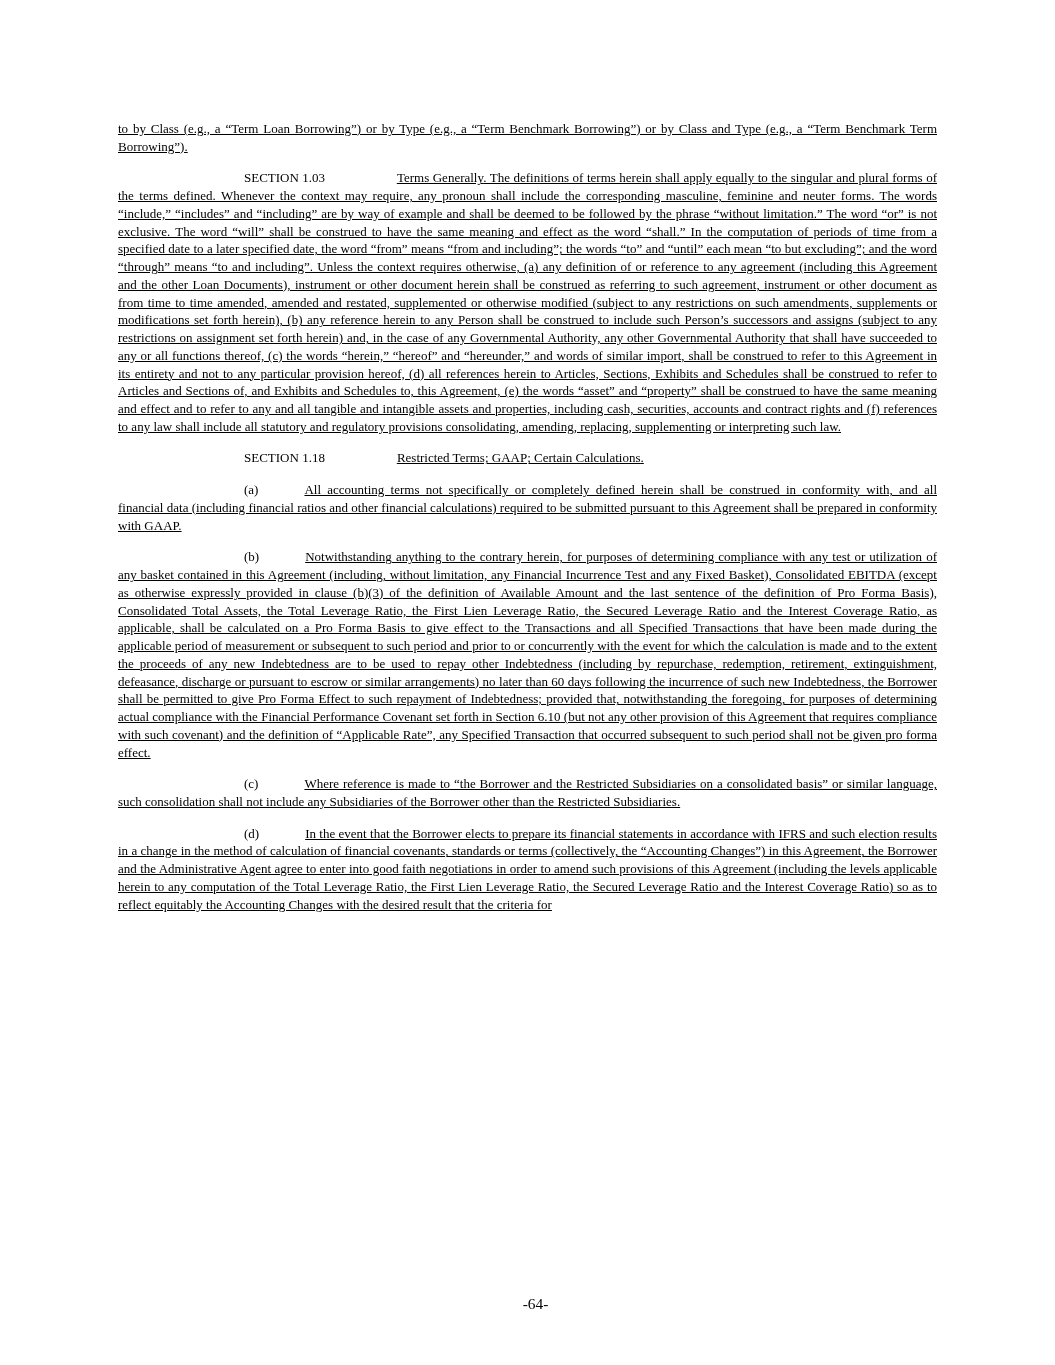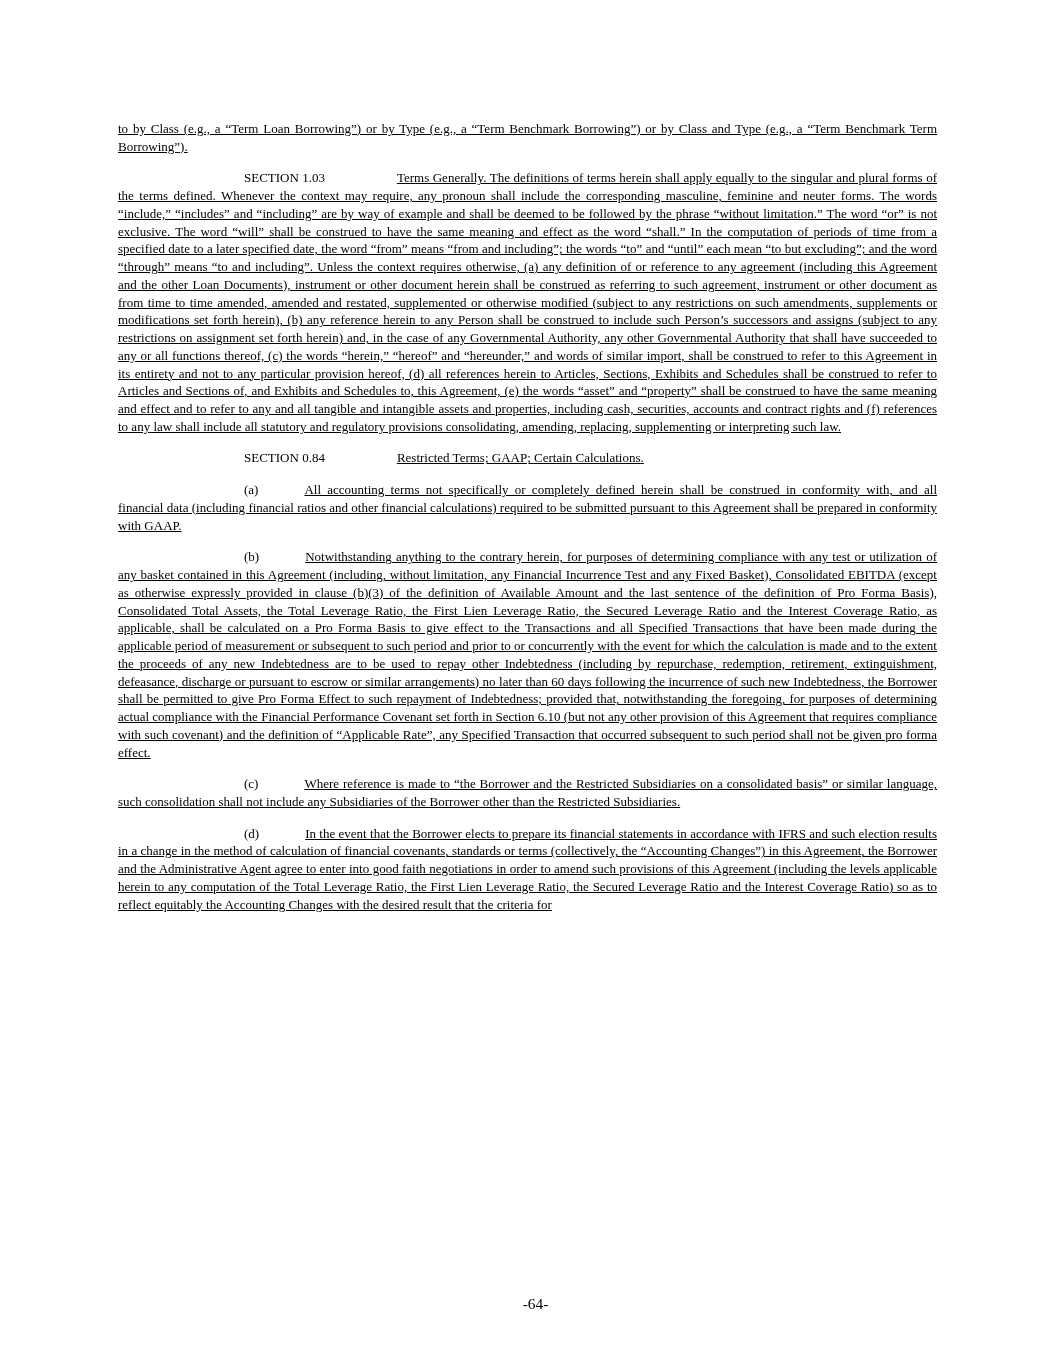--- a/index.html
+++ b/index.html
@@ -56,21 +56,21 @@
 </style>
 </head>
 <body>
 
 <div class="page">
 
   <p class="para">to by Class (e.g., a “Term Loan Borrowing”) or by Type (e.g., a “Term Benchmark Borrowing”) or by Class and Type (e.g., a “Term Benchmark Term Borrowing”).</p>
 
   <p class="para indent"><span class="sec-label">SECTION 1.03</span><span class="sec-gap"></span><span class="u">Terms Generally</span><span>.  The definitions of terms herein shall apply equally to the singular and plural forms of the terms defined.  Whenever the context may require, any pronoun shall include the corresponding masculine, feminine and neuter forms.  The words “include,” “includes” and “including” are by way of example and shall be deemed to be followed by the phrase “without limitation.”  The word “or” is not exclusive.  The word “will” shall be construed to have the same meaning and effect as the word “shall.”  In the computation of periods of time from a specified date to a later specified date, the word “from” means “from and including”; the words “to” and “until” each mean “to but excluding”; and the word “through” means “to and including”.  Unless the context requires otherwise, (a) any definition of or reference to any agreement (including this Agreement and the other Loan Documents), instrument or other document herein shall be construed as referring to such agreement, instrument or other document as from time to time amended, amended and restated, supplemented or otherwise modified (subject to any restrictions on such amendments, supplements or modifications set forth herein), (b) any reference herein to any Person shall be construed to include such Person’s successors and assigns (subject to any restrictions on assignment set forth herein) and, in the case of any Governmental Authority, any other Governmental Authority that shall have succeeded to any or all functions thereof, (c) the words “herein,” “hereof” and “hereunder,” and words of similar import, shall be construed to refer to this Agreement in its entirety and not to any particular provision hereof, (d) all references herein to Articles, Sections, Exhibits and Schedules shall be construed to refer to Articles and Sections of, and Exhibits and Schedules to, this Agreement, (e) the words “asset” and “property” shall be construed to have the same meaning and effect and to refer to any and all tangible and intangible assets and properties, including cash, securities, accounts and contract rights and (f) references to any law shall include all statutory and regulatory provisions consolidating, amending, replacing, supplementing or interpreting such law.</span></p>
 
-  <p class="para indent"><span class="sec-label">SECTION 0.84</span><span class="sec-gap"></span><span class="u">Restricted Terms; GAAP; Certain Calculations</span><span>.</span></p>
+  <p class="para indent"><span class="sec-label">SECTION 1.18</span><span class="sec-gap"></span><span class="u">Restricted Terms; GAAP; Certain Calculations</span><span>.</span></p>
 
   <p class="para indent"><span class="sec-label">(a)</span><span class="letter-gap"></span><span>All accounting terms not specifically or completely defined herein shall be construed in conformity with, and all financial data (including financial ratios and other financial calculations) required to be submitted pursuant to this Agreement shall be prepared in conformity with GAAP.</span></p>
 
   <p class="para indent"><span class="sec-label">(b)</span><span class="letter-gap"></span><span>Notwithstanding anything to the contrary herein, for purposes of determining compliance with any test or utilization of any basket contained in this Agreement (including, without limitation, any Financial Incurrence Test and any Fixed Basket), Consolidated EBITDA (except as otherwise expressly provided in clause (b)(3) of the definition of Available Amount and the last sentence of the definition of Pro Forma Basis), Consolidated Total Assets, the Total Leverage Ratio, the First Lien Leverage Ratio, the Secured Leverage Ratio and the Interest Coverage Ratio, as applicable, shall be calculated on a Pro Forma Basis to give effect to the Transactions and all Specified Transactions that have been made during the applicable period of measurement or subsequent to such period and prior to or concurrently with the event for which the calculation is made and to the extent the proceeds of any new Indebtedness are to be used to repay other Indebtedness (including by repurchase, redemption, retirement, extinguishment, defeasance, discharge or pursuant to escrow or similar arrangements) no later than 60 days following the incurrence of such new Indebtedness, the Borrower shall be permitted to give Pro Forma Effect to such repayment of Indebtedness; </span><span class="u">provided</span><span> that, notwithstanding the foregoing, for purposes of determining actual compliance with the Financial Performance Covenant set forth in </span><span class="u">Section 6.10</span><span> (but not any other provision of this Agreement that requires compliance with such covenant) and the definition of “Applicable Rate”, any Specified Transaction that occurred subsequent to such period shall not be given pro forma effect.</span></p>
 
   <p class="para indent"><span class="sec-label">(c)</span><span class="letter-gap"></span><span>Where reference is made to “the Borrower and the Restricted Subsidiaries on a consolidated basis” or similar language, such consolidation shall not include any Subsidiaries of the Borrower other than the Restricted Subsidiaries.</span></p>
 
   <p class="para indent"><span class="sec-label">(d)</span><span class="letter-gap"></span><span>In the event that the Borrower elects to prepare its financial statements in accordance with IFRS and such election results in a change in the method of calculation of financial covenants, standards or terms (collectively, the “</span><span class="u">Accounting Changes</span><span>”) in this Agreement, the Borrower and the Administrative Agent agree to enter into good faith negotiations in order to amend such provisions of this Agreement (including the levels applicable herein to any computation of the Total Leverage Ratio, the First Lien Leverage Ratio, the Secured Leverage Ratio and the Interest Coverage Ratio) so as to reflect equitably the Accounting Changes with the desired result that the criteria for</span></p>
 
   <div class="footer">-64-</div>

